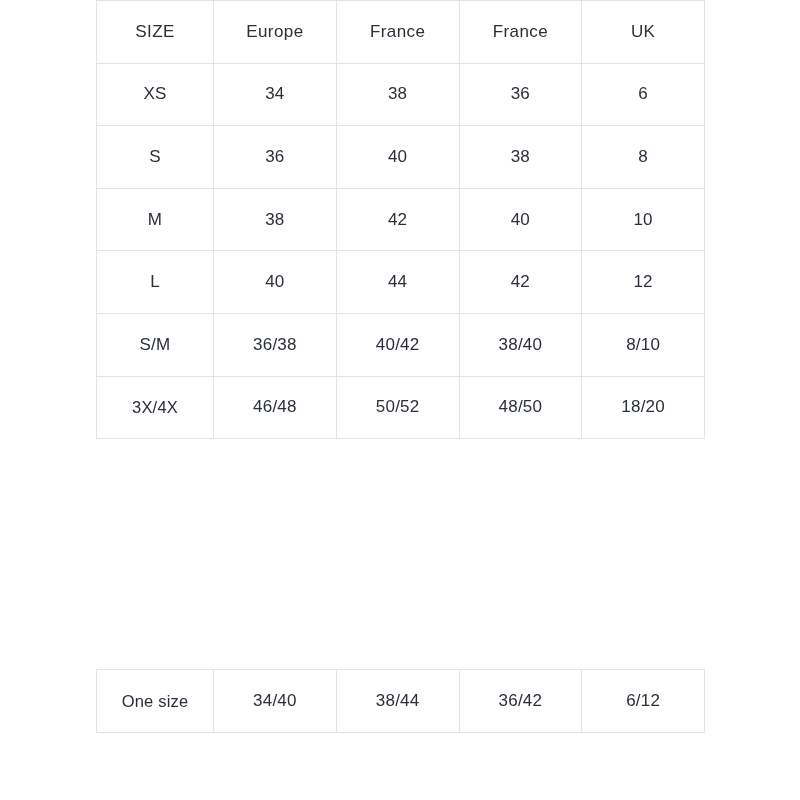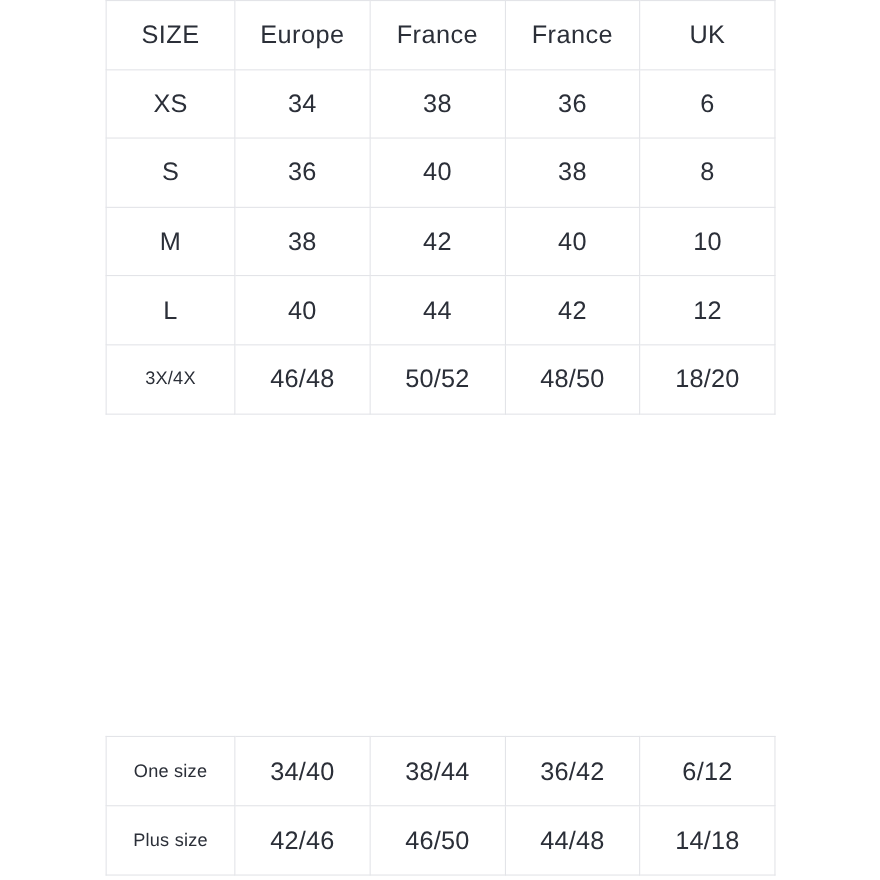--- a/index.html
+++ b/index.html
@@ -32,21 +32,21 @@
     width: 608px;
     border-collapse: collapse;
     table-layout: fixed;
   }
   table.size-table td,
   table.size-table th {
     border: 1px solid #e3e4e8;
     text-align: center;
     vertical-align: middle;
     font-weight: normal;
-    font-size: 23px;
+    font-size: 17px;
     color: #2b2f38;
     padding: 0;
   }
   
   col.c-label { width: 117px; }
   col.c-data  { width: 122.75px; }
 
   table.size-table.primary tr { height: 62.6px; }
   table.size-table.secondary tr { height: 63px; margin-left: 48px; }
 
@@ -118,20 +118,27 @@
           <td class="data-cell">10</td>
         </tr>
         <tr>
           <td class="row-label">L</td>
           <td class="data-cell">40</td>
           <td class="data-cell">44</td>
           <td class="data-cell">42</td>
           <td class="data-cell">12</td>
         </tr>
         <tr>
+          <td class="row-label">S/M</td>
+          <td class="data-cell">36/38</td>
+          <td class="data-cell">40/42</td>
+          <td class="data-cell">38/40</td>
+          <td class="data-cell">8/10</td>
+        </tr>
+        <tr>
           <td class="row-label wide-label">3X/4X</td>
           <td class="data-cell">46/48</td>
           <td class="data-cell">50/52</td>
           <td class="data-cell">48/50</td>
           <td class="data-cell">18/20</td>
         </tr>
       </tbody>
     </table>
   </div>
 
@@ -145,24 +152,17 @@
         <col class="c-data">
       </colgroup>
       <tbody>
         <tr>
           <td class="row-label wide-label">One size</td>
           <td class="data-cell">34/40</td>
           <td class="data-cell">38/44</td>
           <td class="data-cell">36/42</td>
           <td class="data-cell">6/12</td>
         </tr>
-        <tr>
-          <td class="row-label wide-label">Plus size</td>
-          <td class="data-cell">42/46</td>
-          <td class="data-cell">46/50</td>
-          <td class="data-cell">44/48</td>
-          <td class="data-cell">14/18</td>
-        </tr>
       </tbody>
     </table>
   </div>
 
 </div>
 
 </body></html>

